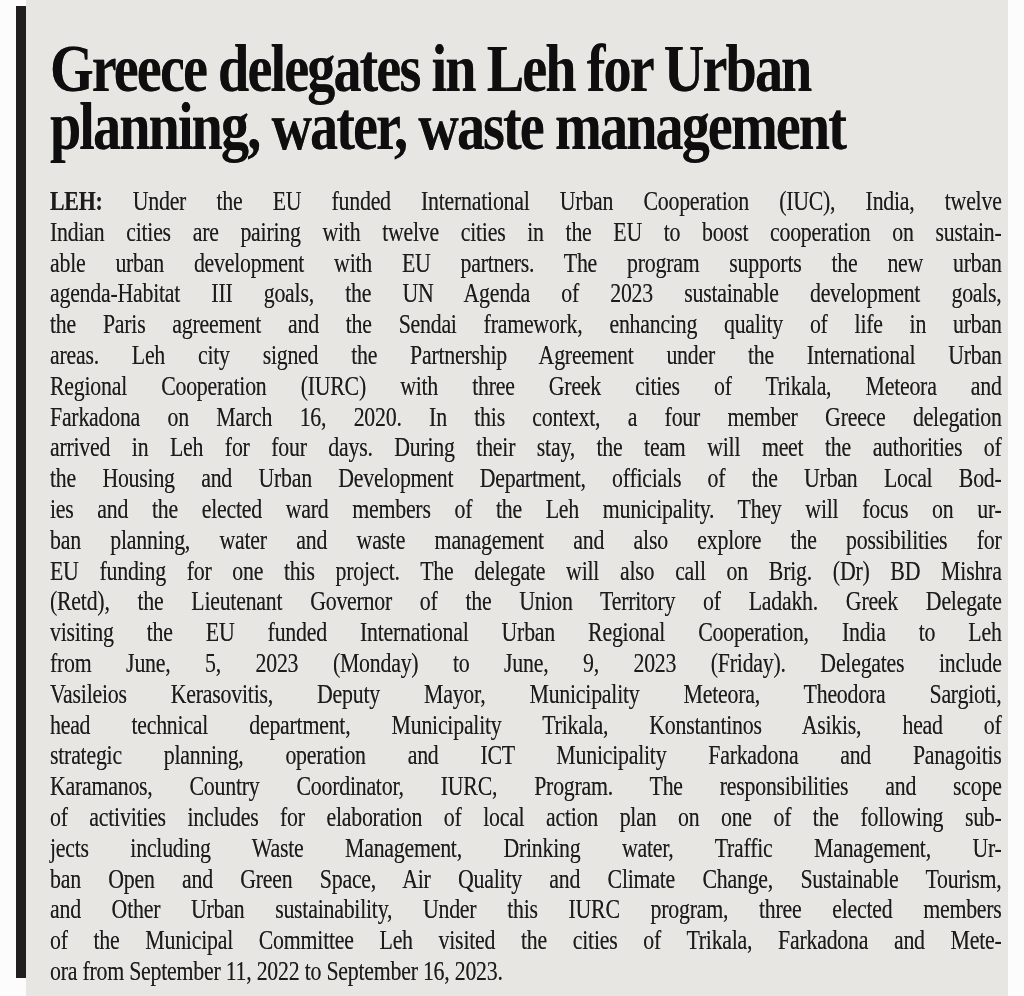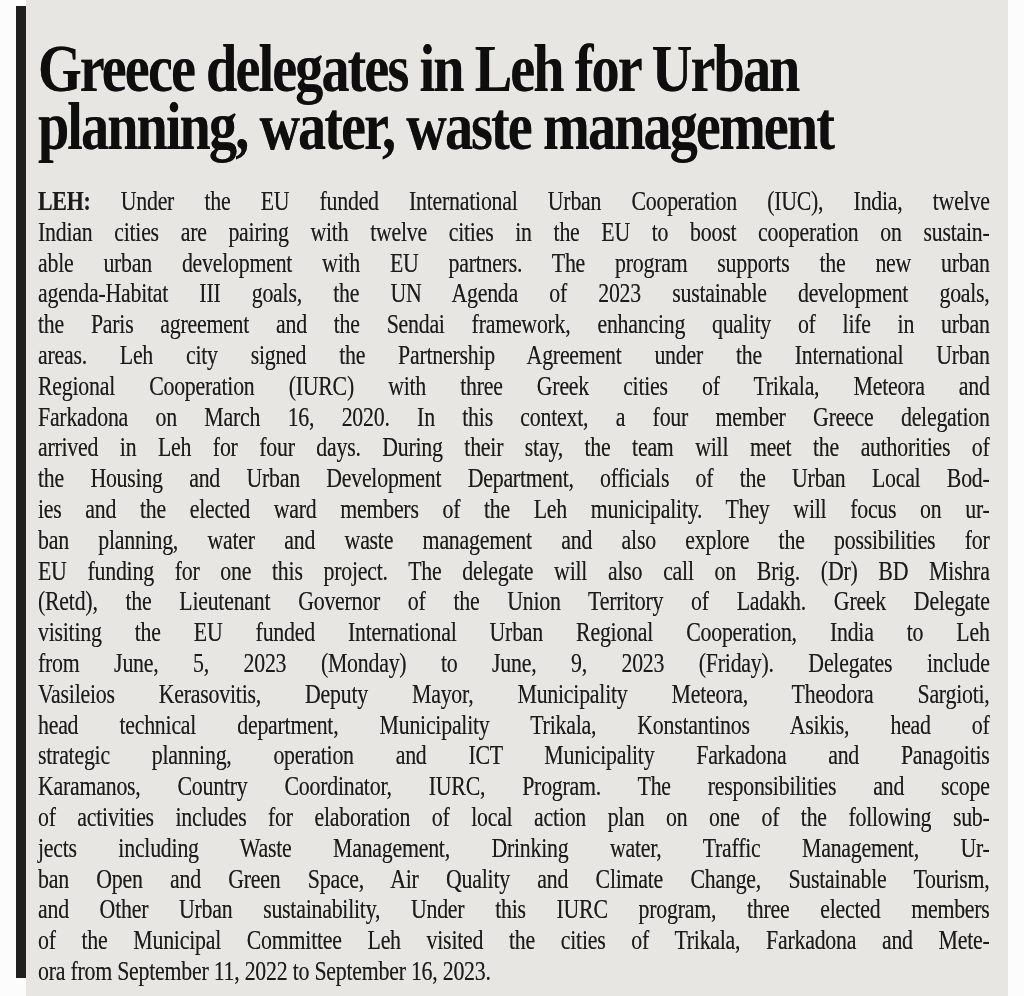--- a/index.html
+++ b/index.html
@@ -25,21 +25,21 @@
     background: #1f1f1f;
   }
   .paper {
     position: absolute;
     left: 26px;
     top: 0;
     width: 982px;
     height: 996px;
     background: #e7e6e3;
     box-sizing: border-box;
-    padding: 36px 18px 0 12px;
+    padding: 36px 18px 0 24px;
     color: #1b1b1b;
   }
   .headline {
     margin: 0;
     padding: 0;
     color: #0e0e0e;
   }
   .headline-line {
     font-weight: 900;
     font-size: 58px;

